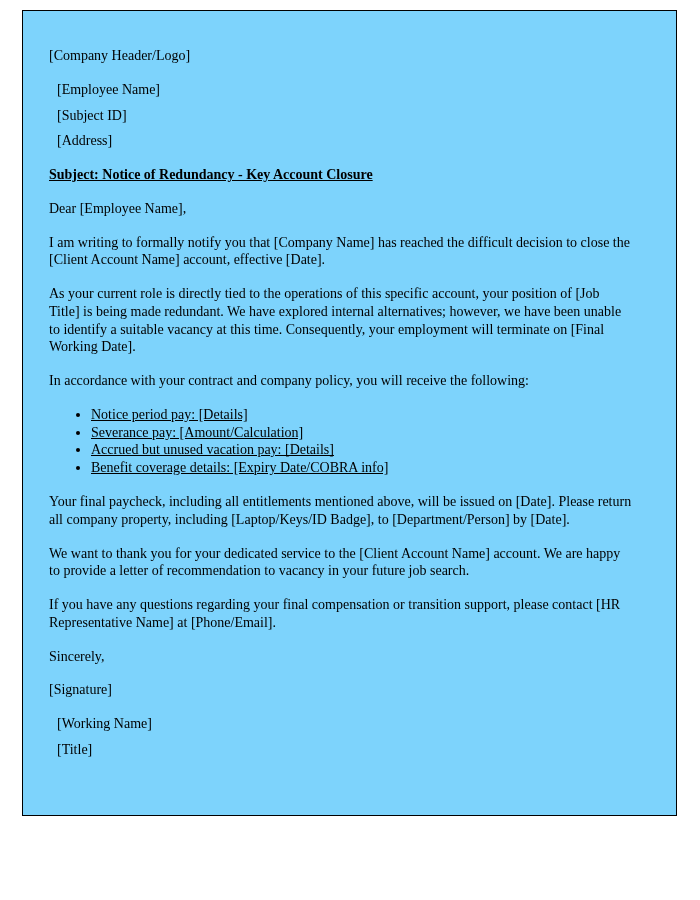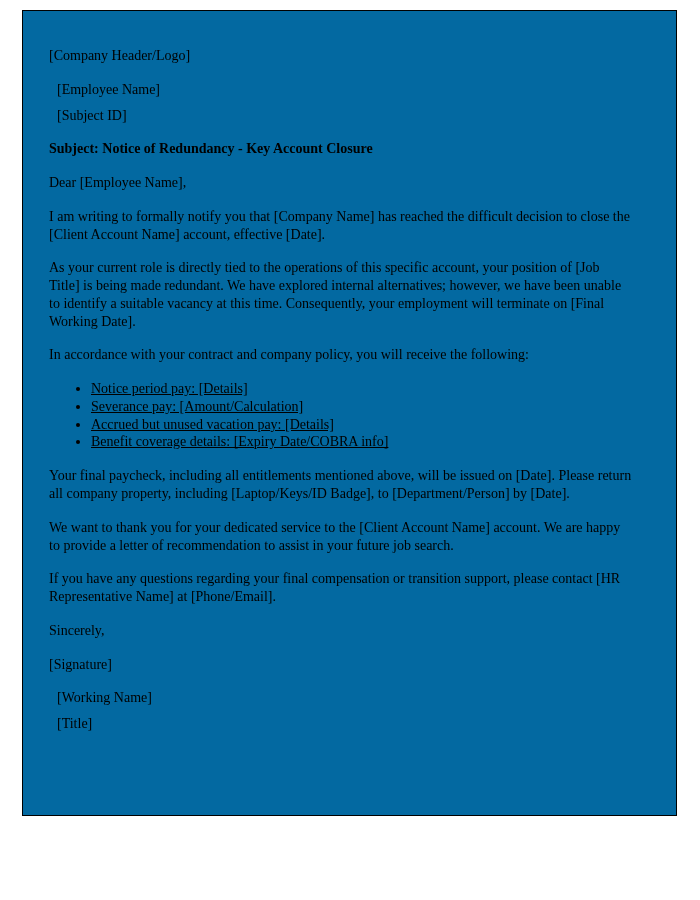--- a/index.html
+++ b/index.html
@@ -15,39 +15,40 @@
     color: #000000;
   }
   .page {
     position: absolute;
     left: 22px;
     top: 10px;
     width: 655px;
     height: 806px;
     border: 1.5px solid #000000;
     box-sizing: border-box;
-    background: #0369a1;
+    background: #7dd3fc;
     overflow: hidden;
   }
   .content {
     padding: 36px 44px 20px 26px;
     font-size: 14px;
     line-height: 1.27;
   }
   .content p {
     margin: 0 0 16px 0;
   }
   .block p {
     margin: 8px;
   }
   .block {
     margin: 0 0 16px 0;
   }
   .subject {
     font-weight: bold;
+    text-decoration: underline;
   }
   ul.entitlements {
     margin: 0 0 16px 0;
     padding: 0 0 0 42px;
     list-style-type: disc;
     text-decoration: underline;
   }
   ul.entitlements li {
     margin: 0;
   }
@@ -57,20 +58,21 @@
 
 <div class="page">
   <div class="content">
 
     <p>[Company Header/Logo]</p>
 
 
     <div class="block">
       <p>[Employee Name]</p>
       <p>[Subject ID]</p>
+      <p>[Address]</p>
     </div>
 
     <p class="subject">Subject: Notice of Redundancy - Key Account Closure</p>
 
     <p>Dear [Employee Name],</p>
 
     <p>I am writing to formally notify you that [Company Name] has reached the difficult decision to close the [Client Account Name] account, effective [Date].</p>
 
     <p>As your current role is directly tied to the operations of this specific account, your position of [Job Title] is being made redundant. We have explored internal alternatives; however, we have been unable to identify a suitable vacancy at this time. Consequently, your employment will terminate on [Final Working Date].</p>
 
@@ -78,21 +80,21 @@
 
     <ul class="entitlements">
       <li>Notice period pay: [Details]</li>
       <li>Severance pay: [Amount/Calculation]</li>
       <li>Accrued but unused vacation pay: [Details]</li>
       <li>Benefit coverage details: [Expiry Date/COBRA info]</li>
     </ul>
 
     <p>Your final paycheck, including all entitlements mentioned above, will be issued on [Date]. Please return all company property, including [Laptop/Keys/ID Badge], to [Department/Person] by [Date].</p>
 
-    <p>We want to thank you for your dedicated service to the [Client Account Name] account. We are happy to provide a letter of recommendation to assist in your future job search.</p>
+    <p>We want to thank you for your dedicated service to the [Client Account Name] account. We are happy to provide a letter of recommendation to vacancy in your future job search.</p>
 
     <p>If you have any questions regarding your final compensation or transition support, please contact [HR Representative Name] at [Phone/Email].</p>
 
     <p>Sincerely,</p>
 
     <p>[Signature]</p>
 
     <div class="block">
       <p>[Working Name]</p>
       <p>[Title]</p>

